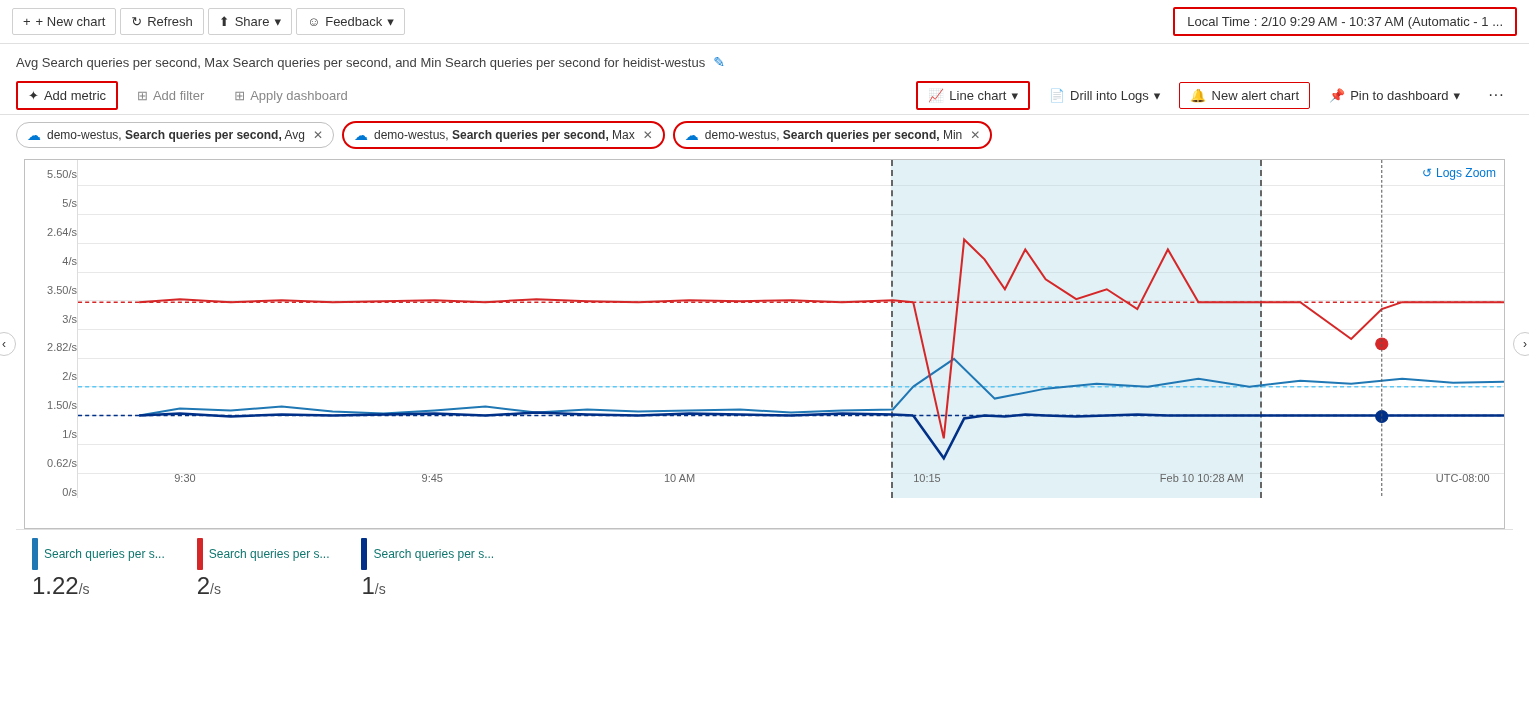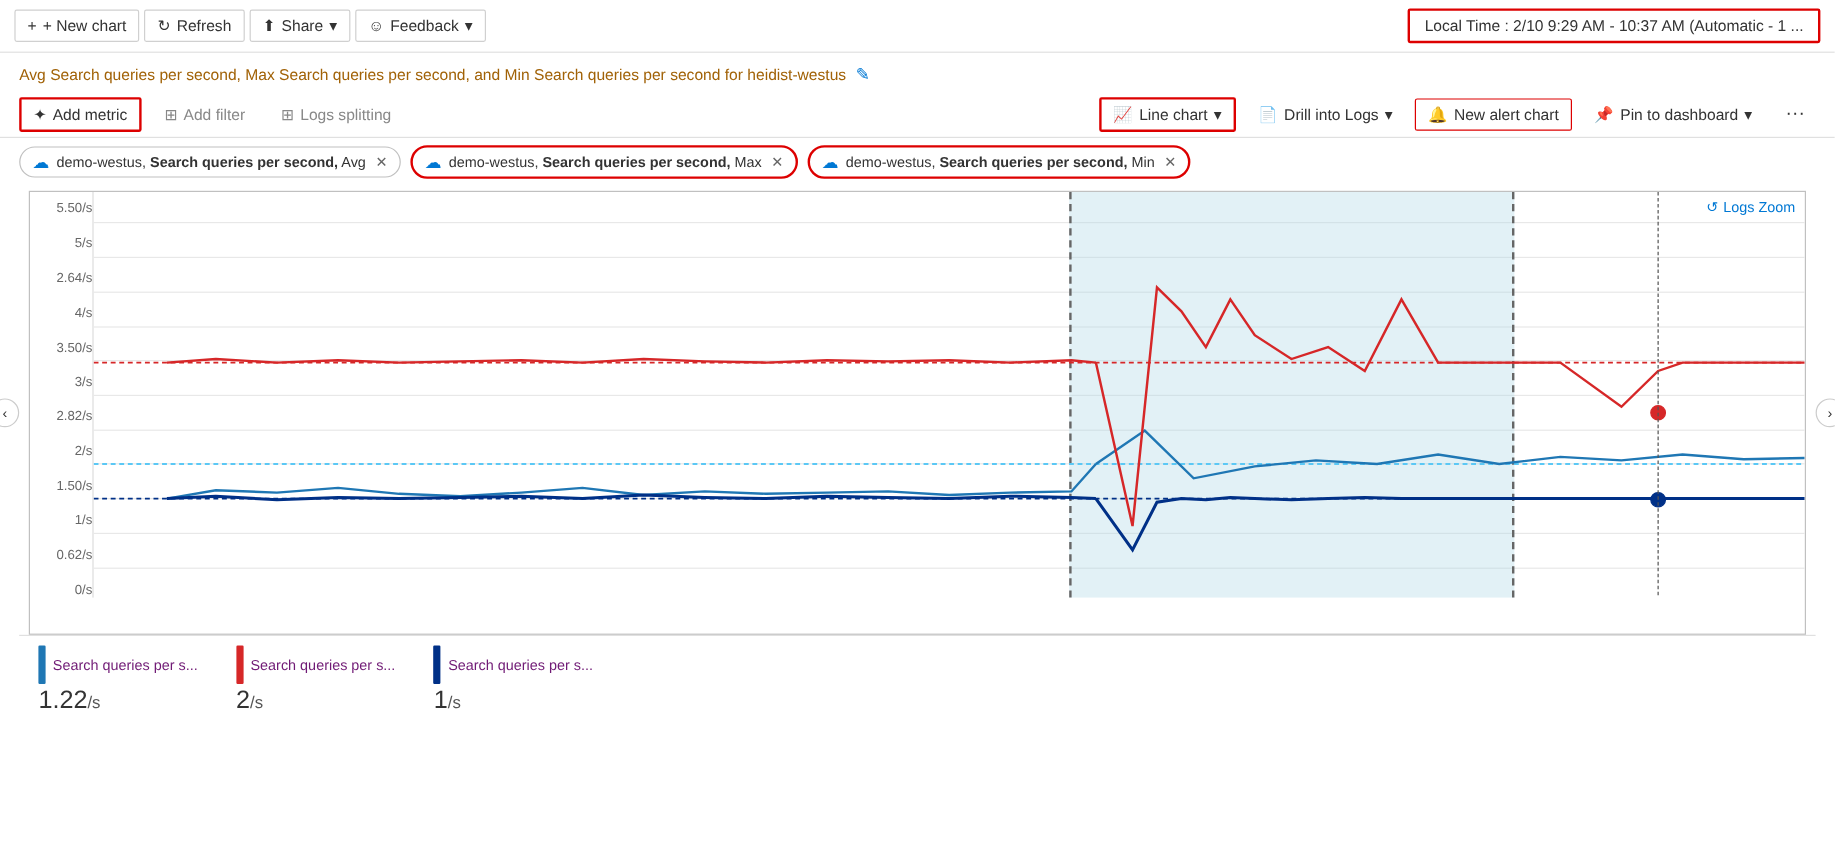--- a/index.html
+++ b/index.html
@@ -20,21 +20,21 @@
     .time-range-btn {
       display: flex; align-items: flex-start; gap: 5px; padding: 5px 12px;
       border: 2px solid #d00; border-radius: 2px; background: #fff;
       cursor: pointer; font-size: 13px; color: #333;
     }
 
     
     .title-row {
       padding: 10px 16px 6px 16px; display: flex; align-items: center; gap: 8px;
     }
-    .chart-title { font-size: 13px; color: #a16207; text-align: center; }
+    .chart-title { font-size: 13px; color: #404040; text-align: center; }
     .edit-icon { color: #0078d4; cursor: pointer; font-size: 14px; }
 
     
     .metrics-toolbar {
       display: flex; align-items: center; padding: 4px 16px; border-bottom: 1px solid #e0e0e0;
       gap: 8px; flex-wrap: wrap;
     }
     .metric-btn-outlined {
       display: flex; align-items: center; gap: 5px; padding: 5px 10px;
       border: 2px solid #d00; border-radius: 2px; background: #fff;
@@ -146,23 +146,23 @@
       width: 24px; height: 24px; display: flex; align-items: center; justify-content: center;
       cursor: pointer; font-size: 12px; color: #333; z-index: 10;
     }
 
     
     .legend {
       display: flex; align-items: flex-start; padding: 8px 16px; gap: 32px;
       border-top: 1px solid #e0e0e0; margin: 0 16px;
     }
     .legend-item { display: flex; flex-direction: column; gap: 2px; min-width: 120px; }
-    .legend-label { display: flex; align-items: center; gap: 6px; font-size: 12px; color: #701a75; }
+    .legend-label { display: flex; align-items: center; gap: 6px; font-size: 12px; color: #0f766e; }
     .legend-bar { width: 6px; height: 32px; border-radius: 1px; }
-    .legend-value { font-size: 21px; font-weight: 300; }
+    .legend-value { font-size: 24px; font-weight: 300; }
     .legend-unit { font-size: 14px; color: #555; }
   </style>
 </head>
 <body>
 
 <div class="top-toolbar">
   <div class="toolbar-left">
     <button class="toolbar-btn">
       <span>+</span>
       <span>+ New chart</span>
@@ -198,21 +198,21 @@
   <button class="metric-btn-outlined">
     <span>✦</span>
     <span>Add metric</span>
   </button>
   <button class="metric-btn">
     <span>⊞</span>
     <span>Add filter</span>
   </button>
   <button class="metric-btn">
     <span>⊞</span>
-    <span>Logs splitting</span>
+    <span>Apply dashboard</span>
   </button>
   <div class="spacer"></div>
   <button class="chart-type-btn">
     <span>📈</span>
     <span>Line chart</span>
     <span>▾</span>
   </button>
   <button class="action-btn">
     <span>📄</span>
     <span>Drill into Logs</span>
@@ -311,20 +311,28 @@
 
           <polyline points="820,257 850,300 870,260 890,257 910,258 930,256 950,257 980,258 1010,257 1040,256 1070,257 1100,257 1150,257 1200,257 1250,257 1280,257 1300,257 1350,257 1400,257" fill="none" stroke="#003087" stroke-width="2.5"></polyline>
 
           <circle cx="1280" cy="185" r="6" fill="#d62728" stroke="#d62728"></circle>
 
           <circle cx="1280" cy="258" r="6" fill="#003087" stroke="#003087"></circle>
 
           <line x1="1280" y1="0" x2="1280" y2="340" stroke="#555" stroke-width="1" stroke-dasharray="3,2"></line>
         </svg>
 
+        <div class="x-axis">
+          <span class="x-label" style="left:4%">9:30</span>
+          <span class="x-label" style="left:22%">9:45</span>
+          <span class="x-label" style="left:40%">10 AM</span>
+          <span class="x-label" style="left:58%">10:15</span>
+          <span class="x-label" style="left:78%">Feb 10 10:28 AM</span>
+          <span class="x-label" style="left:97%">UTC-08:00</span>
+        </div>
       </div>
     </div>
   </div>
   <div class="nav-arrow-right">›</div>
 </div>
 
 <div class="legend">
   <div class="legend-item">
     <div class="legend-label">
       <div class="legend-bar" style="background:#1f77b4;"></div>

